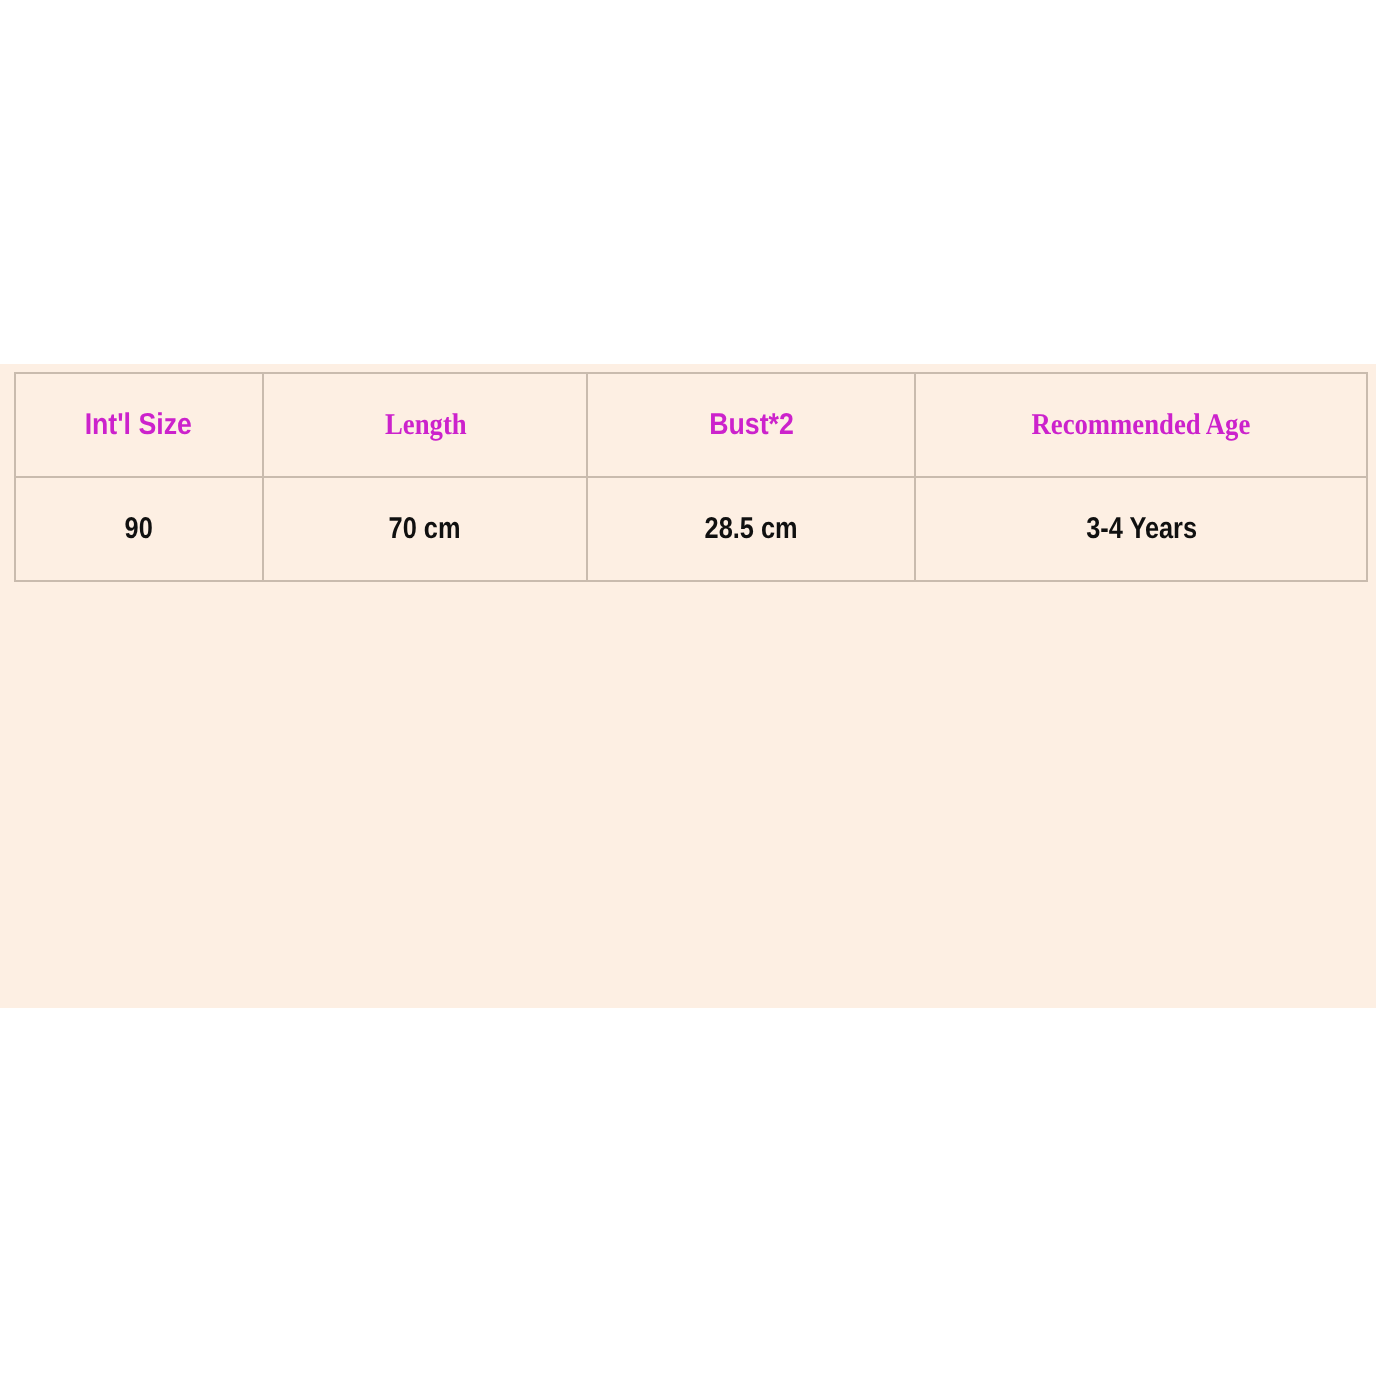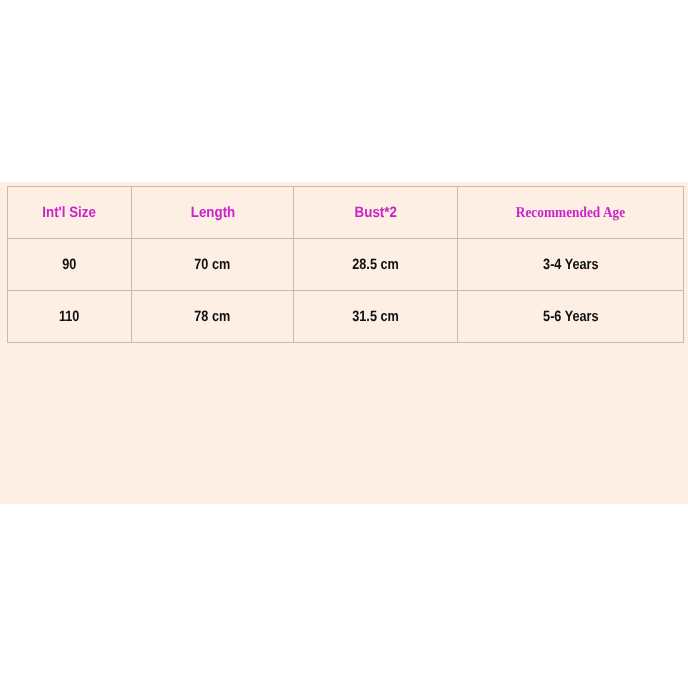--- a/index.html
+++ b/index.html
@@ -24,21 +24,21 @@
   }
   #size-table th, #size-table td {
     border:1px solid #c9bbae;
     background:#fdefe3;
     padding:0; margin:0; box-sizing:border-box;
     text-align:center; vertical-align:middle;
     font-weight:bold;
   }
   
   #size-table .c0 { width:124px; }
-  #size-table .c1 { width:162px; }
+  #size-table .c1 { width:162px;font-family:Liberation Serif, serif; }
   #size-table .c2 { width:164px; }
   #size-table .c3 { width:226px;font-family:Liberation Serif, serif; }
   
   #size-table .rh th { height:52px; }
   #size-table .r1 td { height:53px; }
   #size-table .r2 td { height:52px; }
   #size-table .r3 td { height:53px; }
   #size-table .r4 td { height:52px; }
   #size-table .r5 td { height:53px; }
 
@@ -62,21 +62,15 @@
         <th class="c3"><span class="cell-txt hdr-txt">Recommended Age</span></th>
       </tr>
     </thead>
     <tbody>
       <tr class="r2">
         <td><span class="cell-txt val-txt">90</span></td>
         <td><span class="cell-txt val-txt">70 cm</span></td>
         <td><span class="cell-txt val-txt">28.5 cm</span></td>
         <td><span class="cell-txt val-txt">3-4 Years</span></td>
       </tr>
-      <tr class="r4">
-        <td><span class="cell-txt val-txt">110</span></td>
-        <td><span class="cell-txt val-txt">78 cm</span></td>
-        <td><span class="cell-txt val-txt">31.5 cm</span></td>
-        <td><span class="cell-txt val-txt">5-6 Years</span></td>
-      </tr>
     </tbody>
   </table>
 </div>
 
 </body></html>

